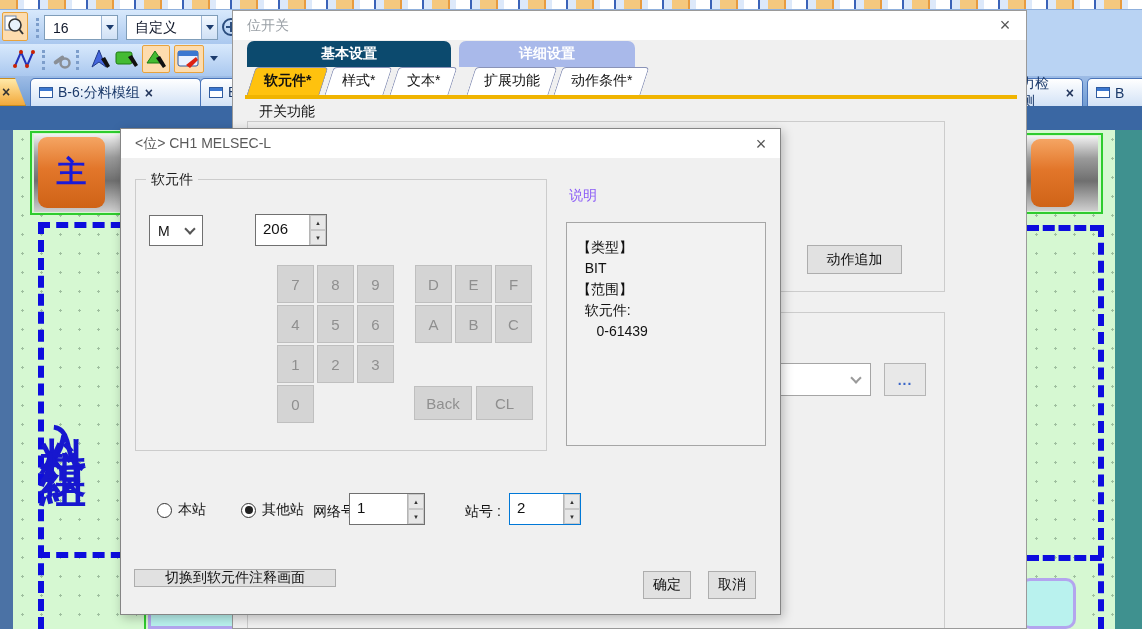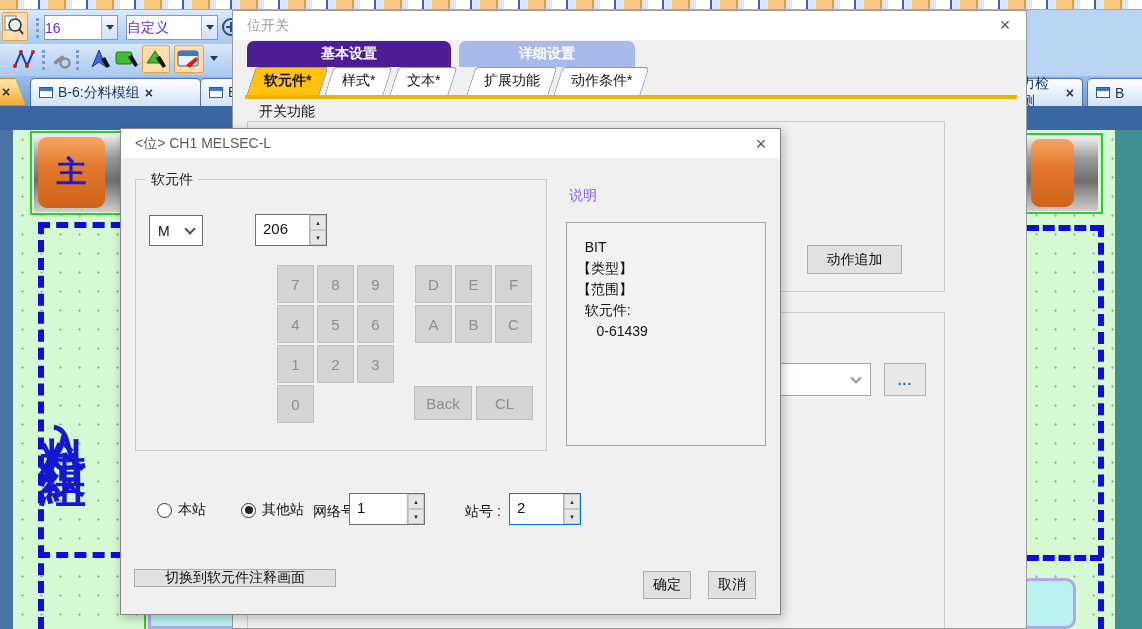--- a/index.html
+++ b/index.html
@@ -14,21 +14,21 @@
         #f5c87e 0 16px, #e89b3f 16px 18px, #dde9fa 18px 24px,
         #ffffff 24px 38px, #3a62b8 38px 40px, #dde9fa 40px 48px);
     border-bottom:1px solid #8fb0dd; }
 
   
   .tbrow { position:absolute; background:linear-gradient(#d8e9fc,#aac8ef); }
   #tb1 { left:0; top:10px; width:232px; height:34px; }
   #tb2 { left:0; top:44px; width:232px; height:32px; }
   .tool-btn { position:absolute; border:1px solid transparent; border-radius:2px; }
   .combo { position:absolute; background:#fff; border:1px solid #7f9db9; height:25px; display:flex; align-items:center; }
-  .combo .val { flex:1; padding-left:0; font-size:14px; color:#6d28d9; }
+  .combo .val { flex:1; padding-left:8px; font-size:14px; color:#0f172a; }
   .combo .dd { width:16px; height:100%; display:flex; align-items:center; justify-content:center;
     background:linear-gradient(#f4f9ff,#cfe0f5); border-left:1px solid #9ab4d4; }
   .dd-arrow { width:0; height:0; border-left:4px solid transparent; border-right:4px solid transparent; border-top:5px solid #1c3c6e; }
   .grip { position:absolute; width:3px; border-left:3px dotted #7d9ecb; height:20px; }
   .hl { background:#fddcae; border:1px solid #e8a33d; border-radius:2px; }
 
   
   #tabbar { position:absolute; left:0; top:76px; width:1142px; height:30px;
     background:linear-gradient(#9dbce6,#6f9bd2); }
   .doc-tab { position:absolute; top:2px; height:28px; background:linear-gradient(#ffffff,#d2e2f6);
@@ -84,21 +84,21 @@
   .radio { position:absolute; display:flex; align-items:center; gap:6px; font-size:14px; color:#111; }
   .radio .circ { width:15px; height:15px; border:1px solid #333; border-radius:50%; background:#fff;
     display:flex; align-items:center; justify-content:center; }
   .radio .circ .dot { width:8px; height:8px; border-radius:50%; background:#222; }
 
   
   #switch-dialog { left:232px; top:10px; width:795px; height:619px; border:1px solid #9a9a9a; }
   #switch-dialog .dlg-title span { color:#9aa0a6; }
   .hdr-tab-group { position:absolute; top:30px; height:26px; border-radius:7px 7px 0 0;
     color:#fff; font-weight:bold; font-size:14px; display:flex; align-items:center; justify-content:center; }
-  #hdr-basic { left:14px; width:204px; background:#4c1d95; }
+  #hdr-basic { left:14px; width:204px; background:#0c4a6e; }
   #hdr-detail { left:226px; width:176px; background:#a9b9ea; }
   .dlg-tabs { position:absolute; top:56px; display:flex; }
   .dlg-tab { height:28px; transform:skewX(-18deg); background:#fff; border:1px solid #8a93b8;
     border-bottom:none; border-radius:4px 4px 0 0; margin-right:5px; padding:4px 12px; font-size:14px; color:#111; }
   .dlg-tab > span { display:inline-block; transform:skewX(18deg); }
   .dlg-tab.sel { background:#ffc20e; font-weight:bold; }
   #yellow-rule { position:absolute; left:12px; top:84px; width:772px; height:4px; background:#f0b400; }
   #switch-func-label { position:absolute; left:26px; top:92px; font-size:14px; color:#111; }
   #sw-grp1 { left:14px; top:110px; width:698px; height:171px; }
   #sw-grp2 { left:14px; top:301px; width:698px; height:330px; }
@@ -324,22 +324,22 @@
     <div class="key" style="left:334px;top:136px;">E</div>
     <div class="key" style="left:374px;top:136px;">F</div>
     <div class="key" style="left:294px;top:176px;">A</div>
     <div class="key" style="left:334px;top:176px;">B</div>
     <div class="key" style="left:374px;top:176px;">C</div>
     <div class="key" style="left:293px;top:257px;width:58px;height:34px;">Back</div>
     <div class="key" style="left:355px;top:257px;width:57px;height:34px;">CL</div>
 
     <div id="desc-label">说明</div>
     <div id="desc-box">
+      <div>【类型】</div>
       <div>  BIT</div>
-      <div>【类型】</div>
       <div>【范围】</div>
       <div>  软元件:</div>
       <div>     0-61439</div>
     </div>
 
     <div class="radio" style="left:36px;top:372px;">
       <span class="circ"></span>
       <span>本站</span>
     </div>
     <div class="radio" style="left:120px;top:372px;">

